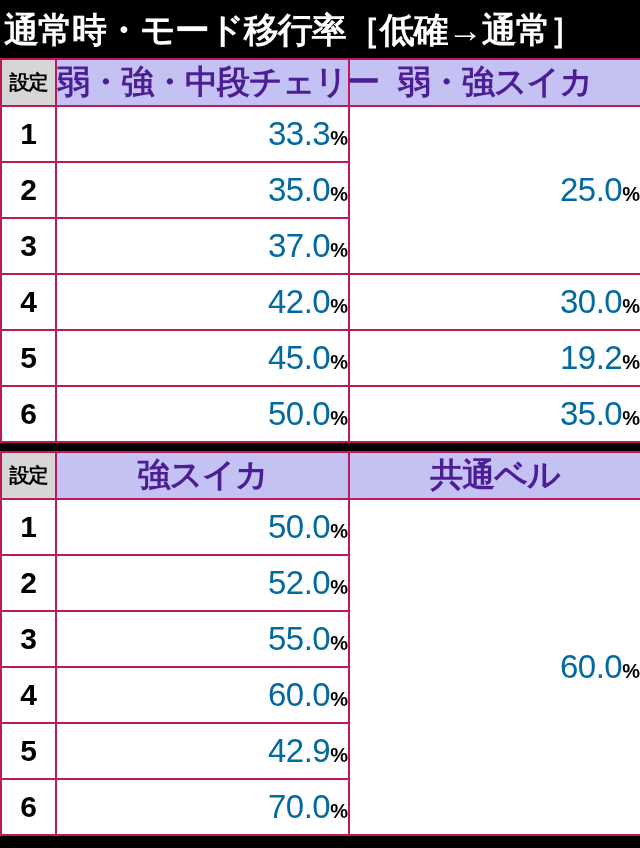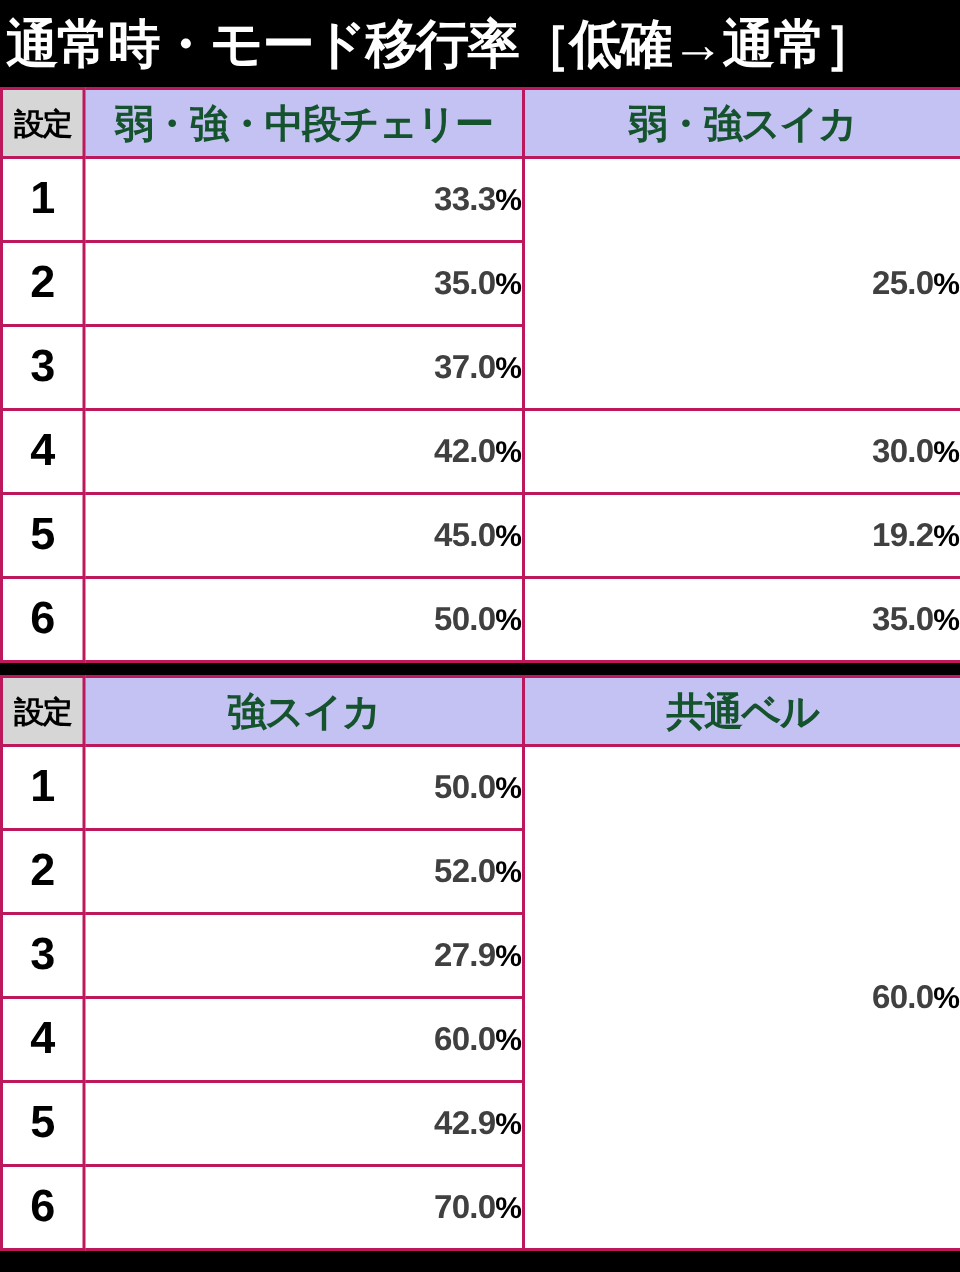--- a/index.html
+++ b/index.html
@@ -66,23 +66,23 @@
     font-size: 20px;
     font-weight: bold;
     color: #000000;
     letter-spacing: -1px;
   }
   .hd-lav {
     background: #c4c2f2 !important;
     text-align: center;
     vertical-align: middle;
     height: 44px;
-    font-size: 26px;
-    font-weight: bold;
-    color: #14532d;
+    font-size: 33px;
+    font-weight: bold;
+    color: #4c1d95;
     letter-spacing: -1px;
     white-space: nowrap;
   }
 
   
   .cell-set {
     text-align: center;
     vertical-align: middle;
     font-size: 30px;
     font-weight: bold;
@@ -97,23 +97,23 @@
     white-space: nowrap;
   }
   .cell-val-c {
     text-align: right;
     vertical-align: middle;
     padding-right: 0;
     height: 54px;
     white-space: nowrap;
   }
   .num {
-    font-size: 22px;
-    font-weight: bold;
-    color: #404040;
+    font-size: 33px;
+    font-weight: normal;
+    color: #0369a1;
     letter-spacing: -0.5px;
   }
   .pct {
     font-size: 20px;
     font-weight: bold;
     color: #000000;
   }
 
   .gap {
     height: 8px;
@@ -194,21 +194,21 @@
         <td class="cell-set">1</td>
         <td class="cell-val"><span class="num">50.0</span><span class="pct">%</span></td>
         <td class="cell-val-c" rowspan="6"><span class="num">60.0</span><span class="pct">%</span></td>
       </tr>
       <tr>
         <td class="cell-set">2</td>
         <td class="cell-val"><span class="num">52.0</span><span class="pct">%</span></td>
       </tr>
       <tr>
         <td class="cell-set">3</td>
-        <td class="cell-val"><span class="num">27.9</span><span class="pct">%</span></td>
+        <td class="cell-val"><span class="num">55.0</span><span class="pct">%</span></td>
       </tr>
       <tr>
         <td class="cell-set">4</td>
         <td class="cell-val"><span class="num">60.0</span><span class="pct">%</span></td>
       </tr>
       <tr>
         <td class="cell-set">5</td>
         <td class="cell-val"><span class="num">42.9</span><span class="pct">%</span></td>
       </tr>
       <tr>

